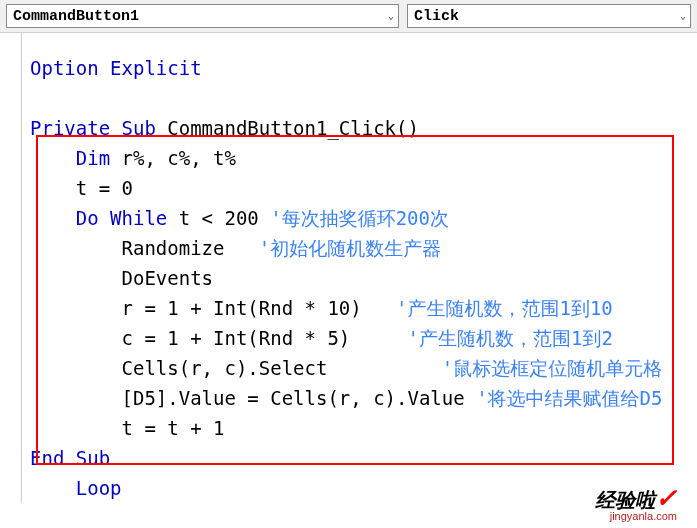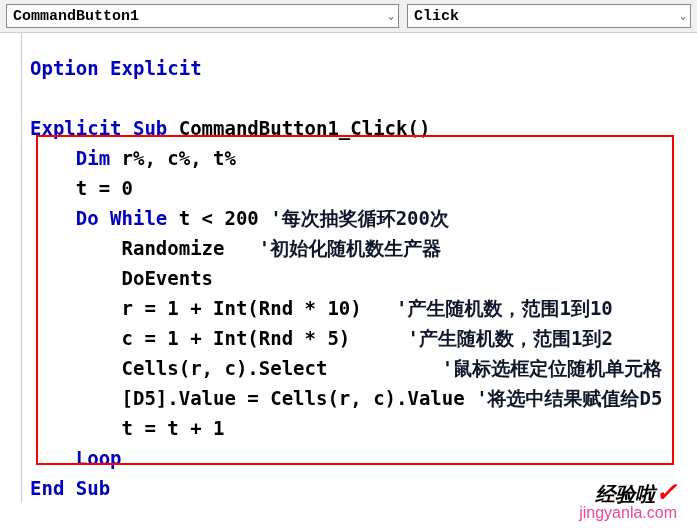--- a/index.html
+++ b/index.html
@@ -34,21 +34,20 @@
     .dropdown-left { flex: 1.4; }
     .dropdown-right { flex: 1; gap: 46px; }
     .dropdown-arrow {
       font-size: 10px;
       color: #555;
       margin-left: 6px;
     }
     .code-area {
       padding: 6px 0 0 0;
       position: relative;
-      font-weight: bold;
     }
     .margin-bar {
       position: absolute;
       left: 0;
       top: 0;
       width: 22px;
       height: 100%;
       border-right: 1px solid #cccccc;
     }
     .code-content {
@@ -56,21 +55,21 @@
       padding-top: 14px;
     }
     .code-line {
       font-family: "Microsoft YaHei", Consolas, monospace;
       font-size: 19px;
       line-height: 30px;
       white-space: pre;
       color: #000000;
     }
     .kw { color: #0000c0; }
-    .cm { color: #0f172a; }
+    .cm { color: #3b82f6; }
     .highlight-box {
       position: absolute;
       border: 2px solid #ff0000;
       left: 36px;
       top: 135px;
       width: 638px;
       height: 330px;
       pointer-events: none;
     }
     .watermark {
@@ -86,22 +85,22 @@
       color: #000;
       text-shadow: 1px 1px 0 #fff, -1px -1px 0 #fff, 1px -1px 0 #fff, -1px 1px 0 #fff;
       font-style: italic;
     }
     .wm-check {
       color: #ff0000;
       font-size: 26px;
       font-weight: bold;
     }
     .wm-bottom {
-      font-size: 16px;
-      color: #ec4899;
+      font-size: 11px;
+      color: #b91c1c;
       text-shadow: 1px 1px 0 #fff;
       margin-top: -4px;
     }
   </style>
 </head>
 <body>
 
 <div class="toolbar">
   <div class="dropdown dropdown-left">
     <span>CommandButton1</span>
@@ -111,33 +110,33 @@
     <span>Click</span>
     <span class="dropdown-arrow">⌄</span>
   </div>
 </div>
 
 <div class="code-area">
   <div class="margin-bar"></div>
   <div class="code-content">
     <div class="code-line"><span class="kw">Option Explicit</span></div>
     <div class="code-line"> </div>
-    <div class="code-line"><span class="kw">Explicit Sub</span><span> CommandButton1_Click()</span></div>
+    <div class="code-line"><span class="kw">Private Sub</span><span> CommandButton1_Click()</span></div>
     <div class="code-line">    <span class="kw">Dim</span><span> r%, c%, t%</span></div>
     <div class="code-line">    t = 0</div>
     <div class="code-line">    <span class="kw">Do While</span><span> t &lt; 200 </span><span class="cm">'每次抽奖循环200次</span></div>
     <div class="code-line"><span>        Randomize   </span><span class="cm">'初始化随机数生产器</span></div>
     <div class="code-line">        DoEvents</div>
     <div class="code-line"><span>        r = 1 + Int(Rnd * 10)   </span><span class="cm">'产生随机数，范围1到10</span></div>
     <div class="code-line"><span>        c = 1 + Int(Rnd * 5)     </span><span class="cm">'产生随机数，范围1到2</span></div>
     <div class="code-line"><span>        Cells(r, c).Select          </span><span class="cm">'鼠标选框定位随机单元格</span></div>
     <div class="code-line"><span>        [D5].Value = Cells(r, c).Value </span><span class="cm">'将选中结果赋值给D5</span></div>
     <div class="code-line">        t = t + 1</div>
+    <div class="code-line"><span class="kw">End Sub</span></div>
     <div class="code-line">    <span class="kw">Loop</span></div>
-    <div class="code-line"><span class="kw">End Sub</span></div>
   </div>
 </div>
 
 <div class="highlight-box"></div>
 
 <div class="watermark">
   <div class="wm-top"><span>经验啦</span><span class="wm-check">✓</span></div>
   <div class="wm-bottom">jingyanla.com</div>
 </div>
 

